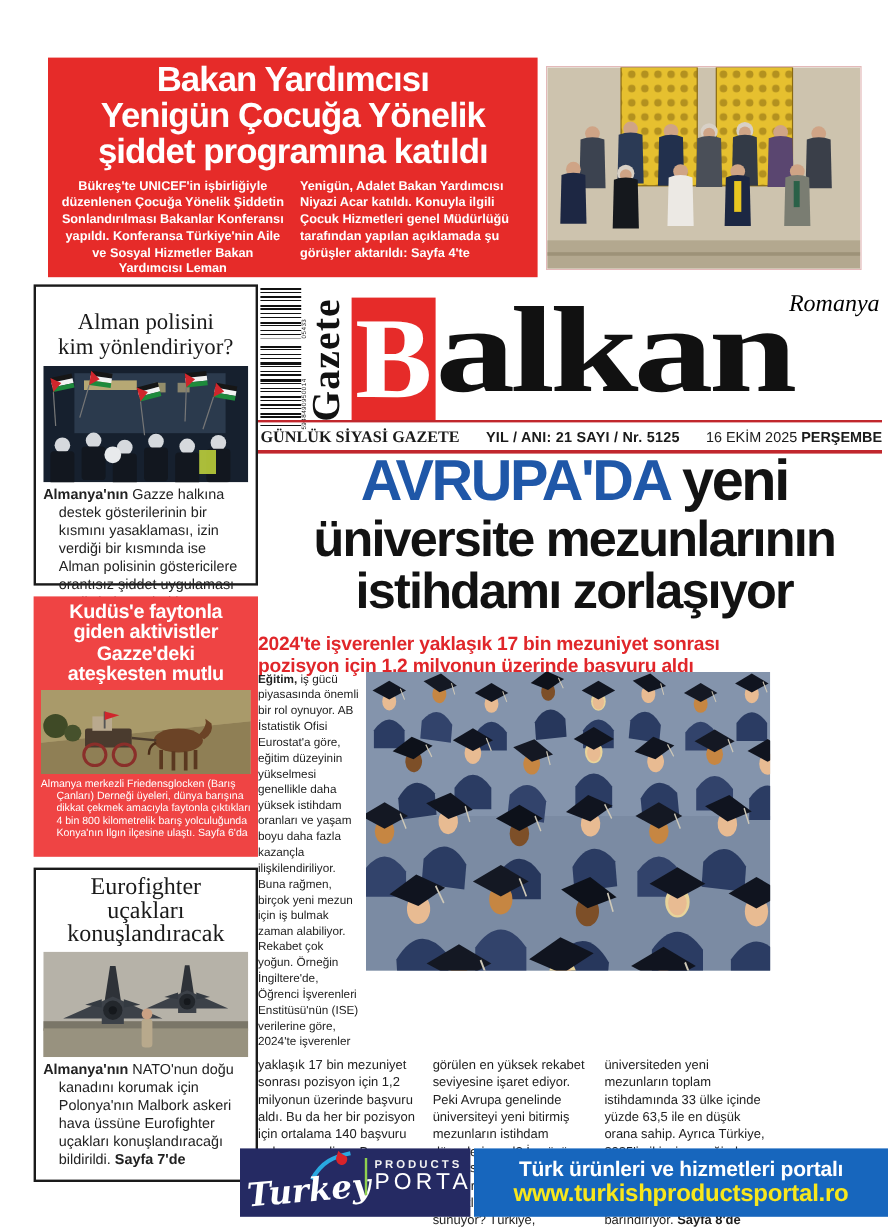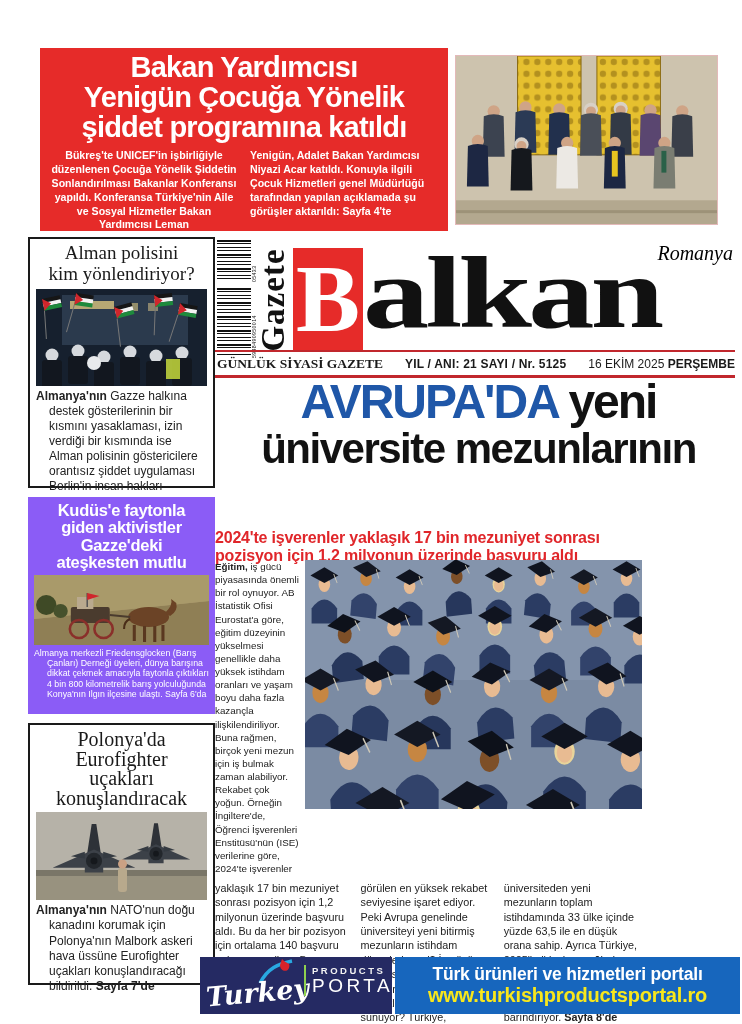--- a/index.html
+++ b/index.html
@@ -14,22 +14,22 @@
   .top-story-cols{display:flex;gap:12px;margin-top:7px;}
   .top-story-col{flex:1;font-size:10.6px;font-weight:700;line-height:1.3;}
   .top-story-col.c1{text-align:center;}
   .top-photo{position:absolute;left:455px;top:55px;width:263px;height:170px;
              border:1px solid #e3b9b9;box-sizing:border-box;overflow:hidden;}
   .top-photo svg{display:block;width:100%;height:100%;}
 
   
   .sidebar{position:absolute;left:28px;top:237px;width:187px;}
   .sb-box{position:absolute;left:0;width:187px;box-sizing:border-box;background:#fff;}
-  .sb1{top:0;height:251px;border:2px solid #1a1a1a;padding:4px 6px;}
-  .sb2{top:260px;height:217px;background:#8b5cf6;color:#fff;padding:5px 6px;}
+  .sb1{top:0;height:251px;border:2px solid #1a1a1a;padding:20px 6px;}
+  .sb2{top:260px;height:217px;background:#ef4444;color:#fff;padding:5px 6px;}
   .sb3{top:486px;height:262px;border:2px solid #1a1a1a;padding:5px 6px;}
   .sb-title-serif{font-family:"Liberation Serif",serif;font-size:19px;line-height:1.1;
              text-align:center;color:#1a1a1a;}
   .sb3 .sb-title-serif{font-size:20px;line-height:0.98;}
   .sb2 .sb-title{font-weight:800;font-size:16.5px;line-height:1.06;text-align:center;
              letter-spacing:-0.3px;}
   .sb-photo{width:100%;margin:4px 0 3px;overflow:hidden;}
   .sb-photo svg{display:block;width:100%;height:100%;}
   .hang{padding-left:13px;text-indent:-13px;margin:0;}
   .sb-body{font-size:12px;line-height:1.26;color:#222;}
@@ -231,21 +231,20 @@
           <line x1="126" y1="50" x2="126" y2="66" stroke="#5a3820" stroke-width="3"></line>
           <path d="M94,44 q-6,2 -6,10" stroke="#4a2d18" stroke-width="2" fill="none"></path>
           <line x1="74" y1="40" x2="94" y2="42" stroke="#4a3b2e" stroke-width="2"></line>
         </svg>
       </figure>
       <p class="sb-body hang"><span>Almanya merkezli Friedensglocken (Barış Çanları) Derneği üyeleri, dünya barışına dikkat çekmek amacıyla faytonla çıktıkları 4 bin 800 kilometrelik barış yolculuğunda Konya'nın Ilgın ilçesine ulaştı. </span><span>Sayfa 6'da</span></p>
     </div>
 
     <div class="sb-box sb3">
       <div class="sb-title-serif">
-        <div>Polonya'da</div>
         <div>Eurofighter</div>
         <div>uçakları</div>
         <div>konuşlandıracak</div>
       </div>
       <figure class="sb-photo" style="height:88px;margin:4px 0 3px">
         <svg viewBox="0 0 171 88" preserveAspectRatio="none">
           <defs>
             <g id="jet">
               <polygon points="-2,-26 2,-26 6,0 -6,0" fill="#2e3238"></polygon>
               <path d="M0,-4 L-36,12 L-8,12 L-8,16 L8,16 L8,12 L36,12 Z" fill="#3c4148"></path>
@@ -284,20 +283,21 @@
       <span class="dl-tagline">GÜNLÜK SİYASİ GAZETE</span>
       <span class="dl-issue">YIL / ANI: 21 SAYI / Nr. 5125</span>
       <span class="dl-date"><span>16 EKİM 2025 </span><b>PERŞEMBE</b></span>
     </div>
     <div class="mh-rule rule2"></div>
   </div>
 
   <div class="main-headline">
     <div class="mh-l1"><span class="blue">AVRUPA'DA</span><span> yeni</span></div>
     <div class="mh-l2">üniversite mezunlarının</div>
+    <div class="mh-l3">istihdamı zorlaşıyor</div>
   </div>
   <div class="subhead">2024'te işverenler yaklaşık 17 bin mezuniyet sonrası pozisyon için 1,2 milyonun üzerinde başvuru aldı</div>
 
   <div class="main-body">
     <div class="mb-row1">
       <div class="mb-narrow"><b>Eğitim,</b><span> iş gücü piyasasında önemli bir rol oynuyor. AB İstatistik Ofisi Eurostat'a göre, eğitim düzeyinin yükselmesi genellikle daha yüksek istihdam oranları ve yaşam boyu daha fazla kazançla ilişkilendiriliyor. Buna rağmen, birçok yeni mezun için iş bulmak zaman alabiliyor. Rekabet çok yoğun. Örneğin İngiltere'de, Öğrenci İşverenleri Enstitüsü'nün (ISE) verilerine göre, 2024'te işverenler</span></div>
       <figure class="main-photo" style="margin:0">
         <svg viewBox="0 0 435 249" preserveAspectRatio="none">
           <defs>
             <g id="ga">

